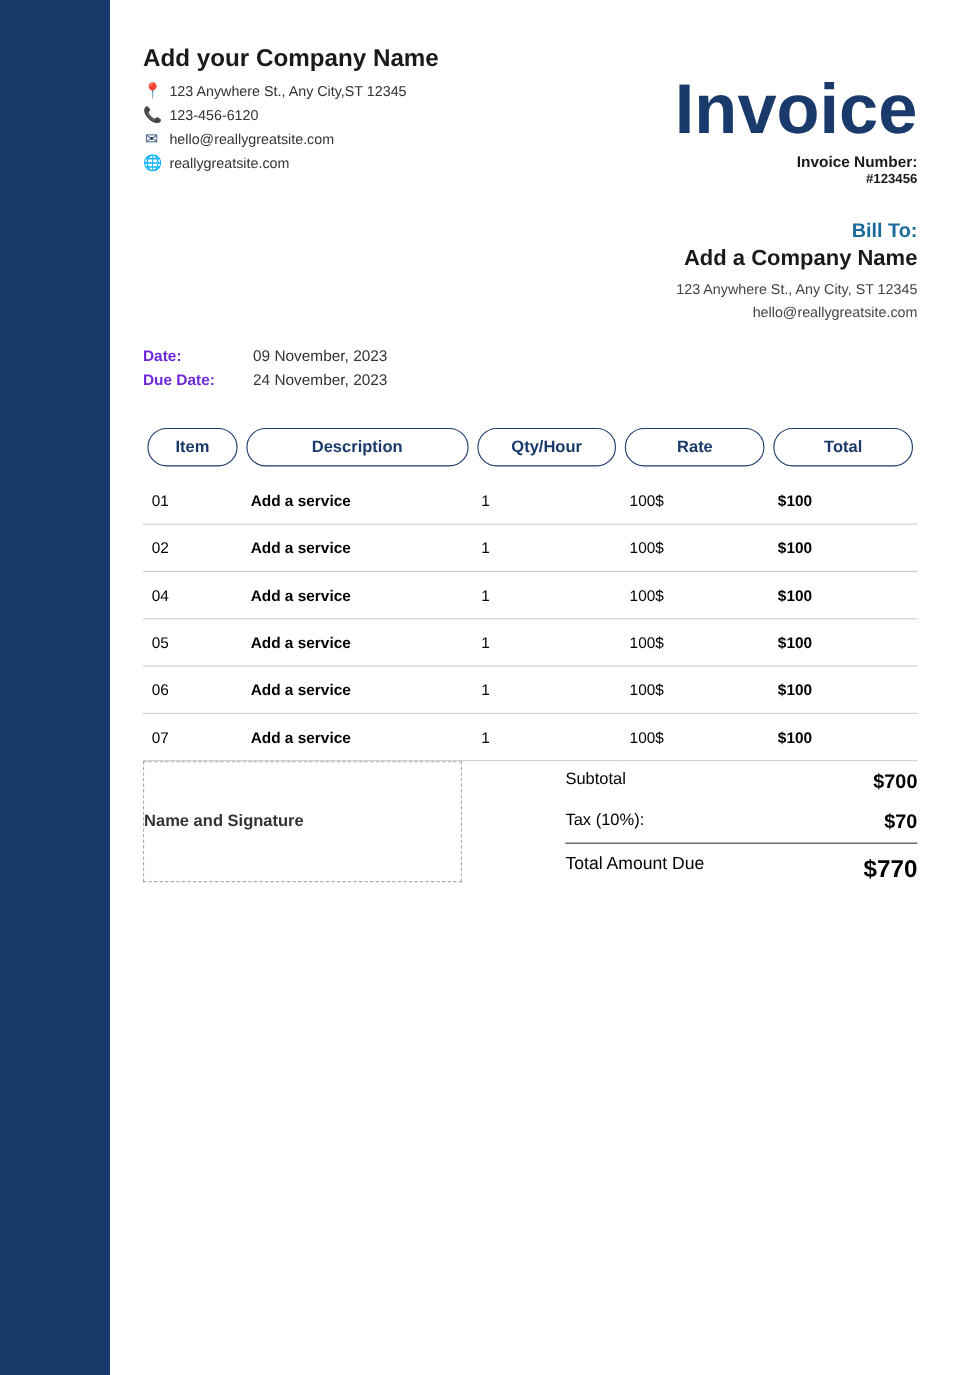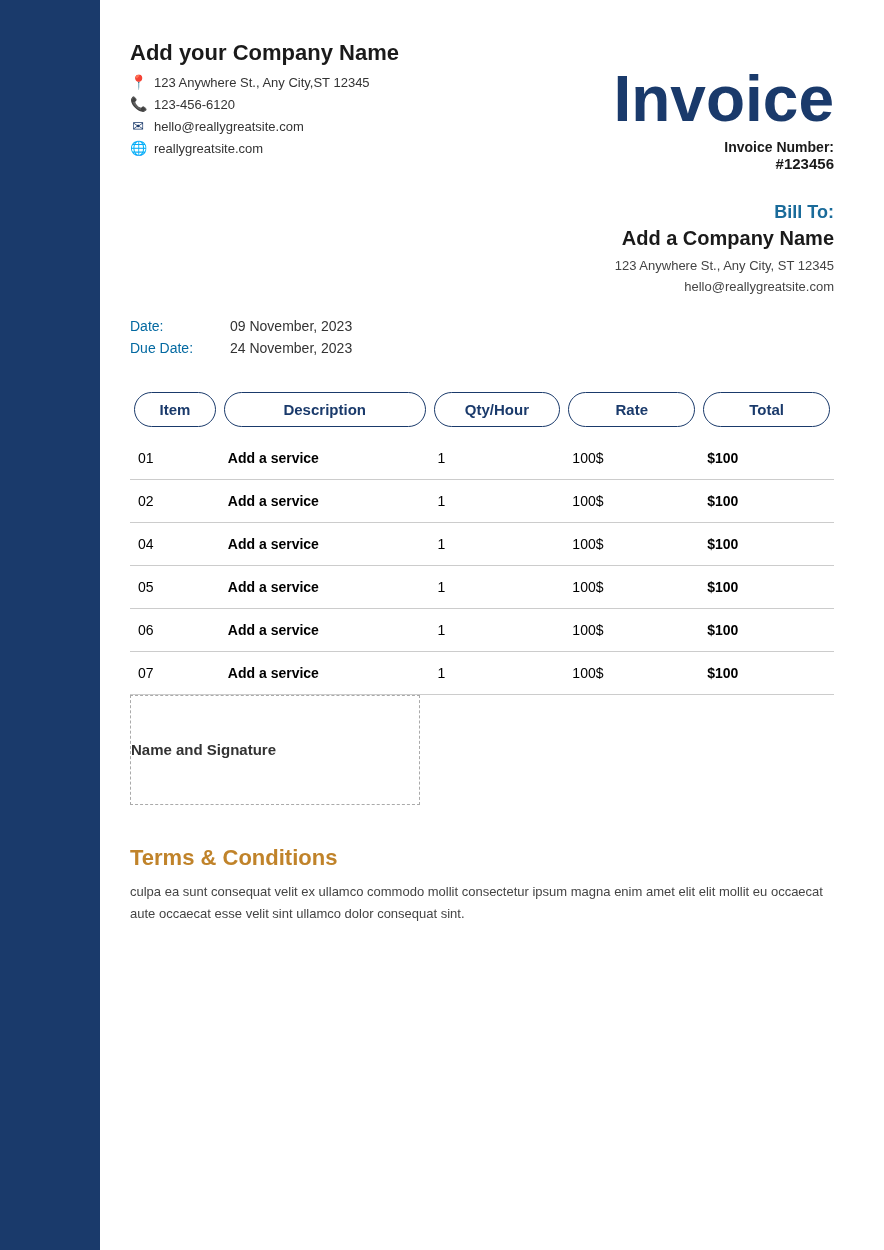--- a/index.html
+++ b/index.html
@@ -66,21 +66,21 @@
       line-height: 1;
       margin-bottom: 8px;
       margin-top: 27px;
     }
     .invoice-number-label {
       font-size: 14px;
       font-weight: bold;
       color: #1a1a1a;
     }
     .invoice-number-value {
-      font-size: 15px;
+      font-size: 12px;
       color: #1a1a1a;
       font-weight: bold;
     }
     
     .bill-to-section {
       text-align: right;
       margin-bottom: 20px;
     }
     .bill-to-label {
       font-size: 18px;
@@ -105,22 +105,22 @@
       justify-content: space-between;
       margin-bottom: 30px;
     }
     .date-row {
       display: flex;
       gap: 20px;
       font-size: 14px;
       margin-bottom: 6px;
     }
     .date-label {
-      font-weight: normal;
-      color: #0369a1;
+      font-weight: bold;
+      color: #6d28d9;
       min-width: 80px;
     }
     .date-value {
       color: #333;
     }
     
     .bottom-section {
       display: flex;
       justify-content: space-between;
       align-items: flex-start;
@@ -331,21 +331,31 @@
       <td>100$</td>
       <td class="total-col">$100</td>
     </tr>
         </tbody>
     </table>
 
     <div class="bottom-section">
       <div class="signature-box">
         <span class="signature-label">Name and Signature</span>
       </div>
+      <div class="totals-section">
+        <div class="totals-row">
+          <span>Subtotal</span>
+          <span class="totals-amount">$700</span>
+        </div>
+        <div class="totals-row">
+          <span>Tax (10%):</span>
+          <span class="totals-amount">$70</span>
+        </div>
+        <div class="totals-row total-final">
+          <span>Total Amount Due</span>
+          <span class="totals-amount final">$770</span>
+        </div>
+      </div>
     </div>
 
-    <div class="terms-section">
-      <div class="terms-title">Terms &amp; Conditions</div>
-      <div class="terms-text">culpa ea sunt consequat velit ex ullamco commodo mollit consectetur ipsum magna enim amet elit elit mollit eu occaecat aute occaecat esse velit sint ullamco dolor consequat sint.</div>
-    </div>
 
   </div>
 </div>
 
 </body></html>

